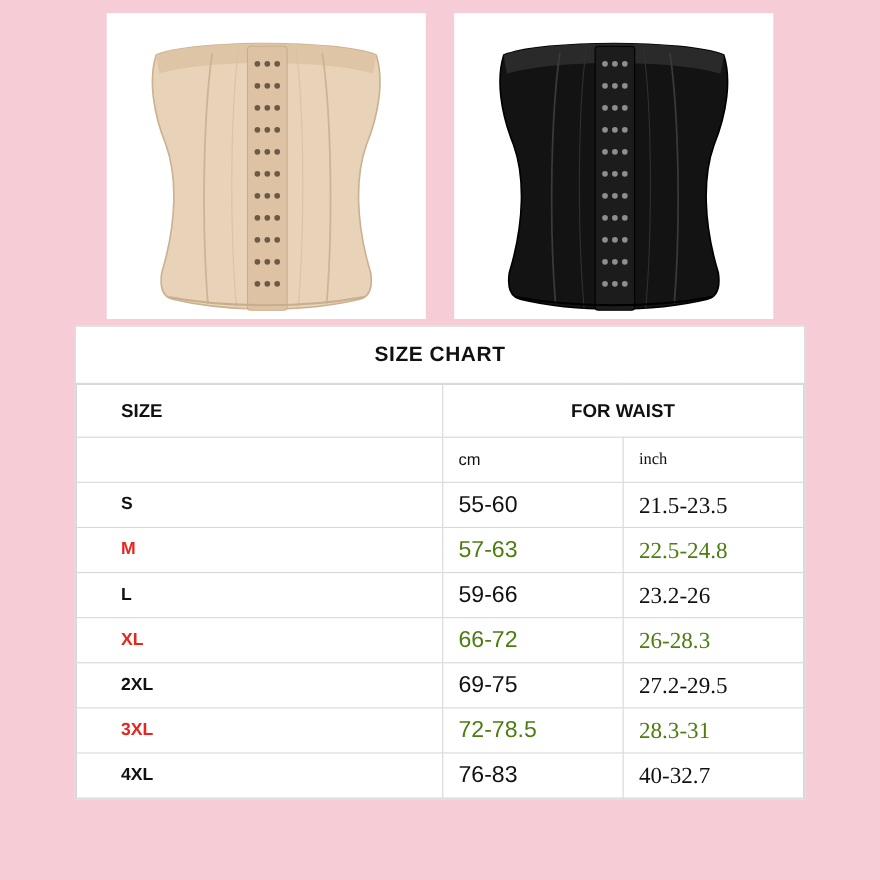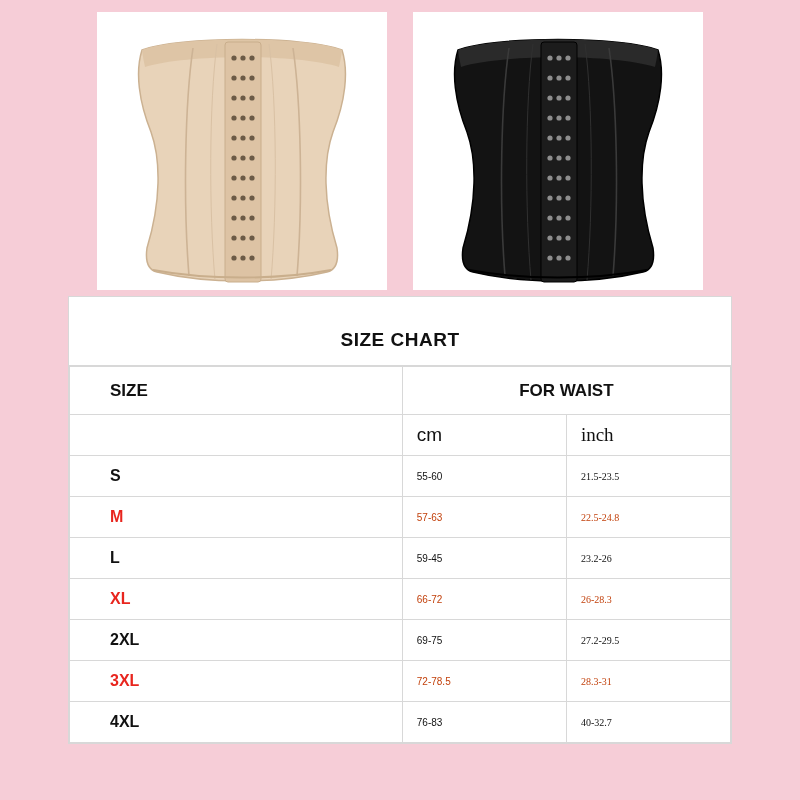--- a/index.html
+++ b/index.html
@@ -50,53 +50,53 @@
     background: #ffffff;
     border: 1px solid #d8d8d8;
     box-sizing: border-box;
   }
   .chart-title {
     text-align: center;
     font-size: 19px;
     font-weight: bold;
     color: #111111;
     letter-spacing: 0.5px;
-    padding: 32px 0 14px 0;
+    padding: 15px 0 14px 0;
     border-bottom: 1px solid #d8d8d8;
   }
   table {
     border-collapse: collapse;
     width: 100%;
     table-layout: fixed;
   }
   td {
     border: 1px solid #d8d8d8;
-    font-size: 10px;
+    font-size: 21px;
     color: #111111;
     height: 41px;
     padding: 0 14px;
     box-sizing: border-box;
     vertical-align: middle;
   }
   td.col-size { width: 218px; padding-left: 40px; }
   td.col-cm   { width: 215px; margin-top: 48px; }
   td.col-inch { width: 229px; font-family: Liberation Serif, serif; }
   tr.head-row td {
     font-size: 17px;
     font-weight: bold;
     height: 48px;
   }
   td.waist-head {
     text-align: center;
     font-size: 17px;
     font-weight: bold;
   }
-  tr.unit-row td { font-size: 19px; }
+  tr.unit-row td { font-size: 15px; }
   td.size-cell { font-weight: bold; font-size: 16px; }
-  tr.alt td { color: #c2410c; }
+  tr.alt td { color: #4d7c0f; }
   tr.alt td.size-cell { color: #e8251e; }
 </style>
 </head>
 <body>
 
 <div class="page">
 
   <div class="photos">
 
     <div class="photo">
@@ -223,21 +223,21 @@
           <td class="col-cm">55-60</td>
           <td class="col-inch">21.5-23.5</td>
         </tr>
         <tr class="alt">
           <td class="col-size size-cell">M</td>
           <td class="col-cm">57-63</td>
           <td class="col-inch">22.5-24.8</td>
         </tr>
         <tr>
           <td class="col-size size-cell">L</td>
-          <td class="col-cm">59-45</td>
+          <td class="col-cm">59-66</td>
           <td class="col-inch">23.2-26</td>
         </tr>
         <tr class="alt">
           <td class="col-size size-cell">XL</td>
           <td class="col-cm">66-72</td>
           <td class="col-inch">26-28.3</td>
         </tr>
         <tr>
           <td class="col-size size-cell">2XL</td>
           <td class="col-cm">69-75</td>

